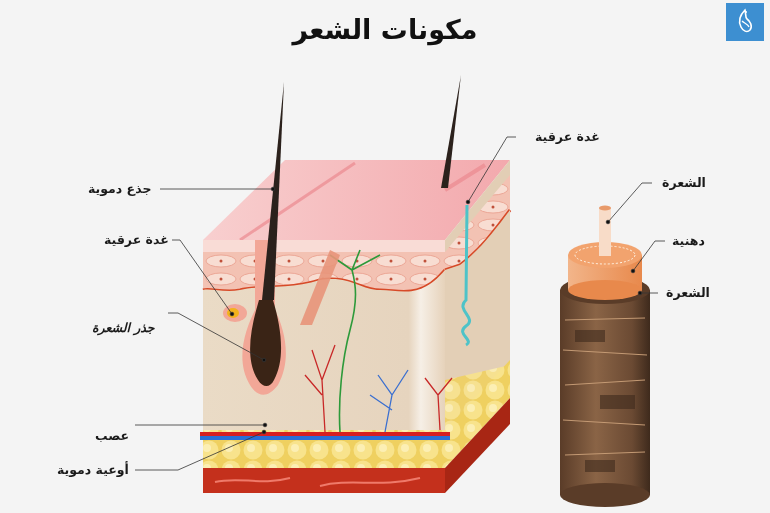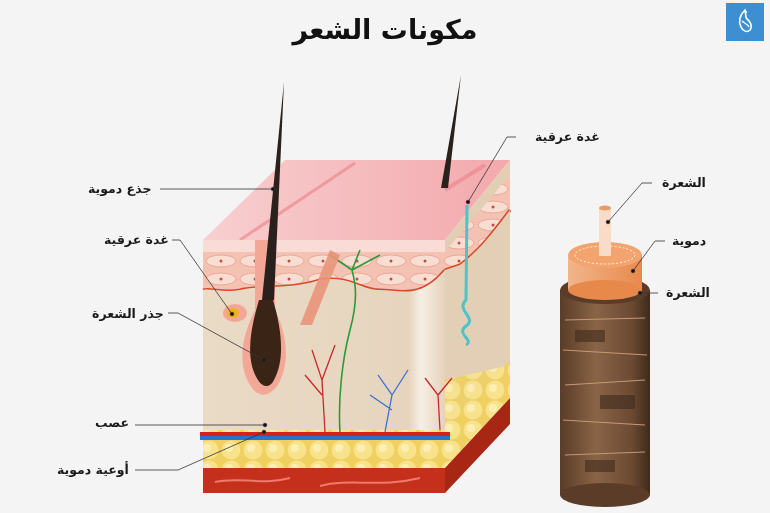--- a/index.html
+++ b/index.html
@@ -138,19 +138,19 @@
       <circle cx="608" cy="222" r="1.8" fill="#111"></circle>
     <polyline points="665,241 655,241 633,271"></polyline>
       <circle cx="633" cy="271" r="1.8" fill="#111"></circle>
     <line x1="640" y1="293" x2="658" y2="293"></line>
       <circle cx="640" cy="293" r="1.8" fill="#111"></circle>
   </g>
 </svg>
 
 <div class="label" style="left:88px;top:181px;">جذع دموية</div>
 <div class="label" style="left:104px;top:232px;">غدة عرقية</div>
-<div class="label" style="left:92px;top:306px;">جذر الشعرة</div>
-<div class="label" style="left:95px;top:415px;">عصب</div>
+<div class="label" style="left:92px;top:320px;font-style:italic;">جذر الشعرة</div>
+<div class="label" style="left:95px;top:428px;">عصب</div>
 <div class="label" style="left:57px;top:462px;text-align:center;">أوعية دموية</div>
 <div class="label" style="left:535px;top:129px;">غدة عرقية</div>
 <div class="label" style="left:662px;top:175px;">الشعرة</div>
-<div class="label" style="left:672px;top:233px;">دموية</div>
+<div class="label" style="left:672px;top:233px;">دهنية</div>
 <div class="label" style="left:666px;top:285px;">الشعرة</div>
 
 </body></html>

